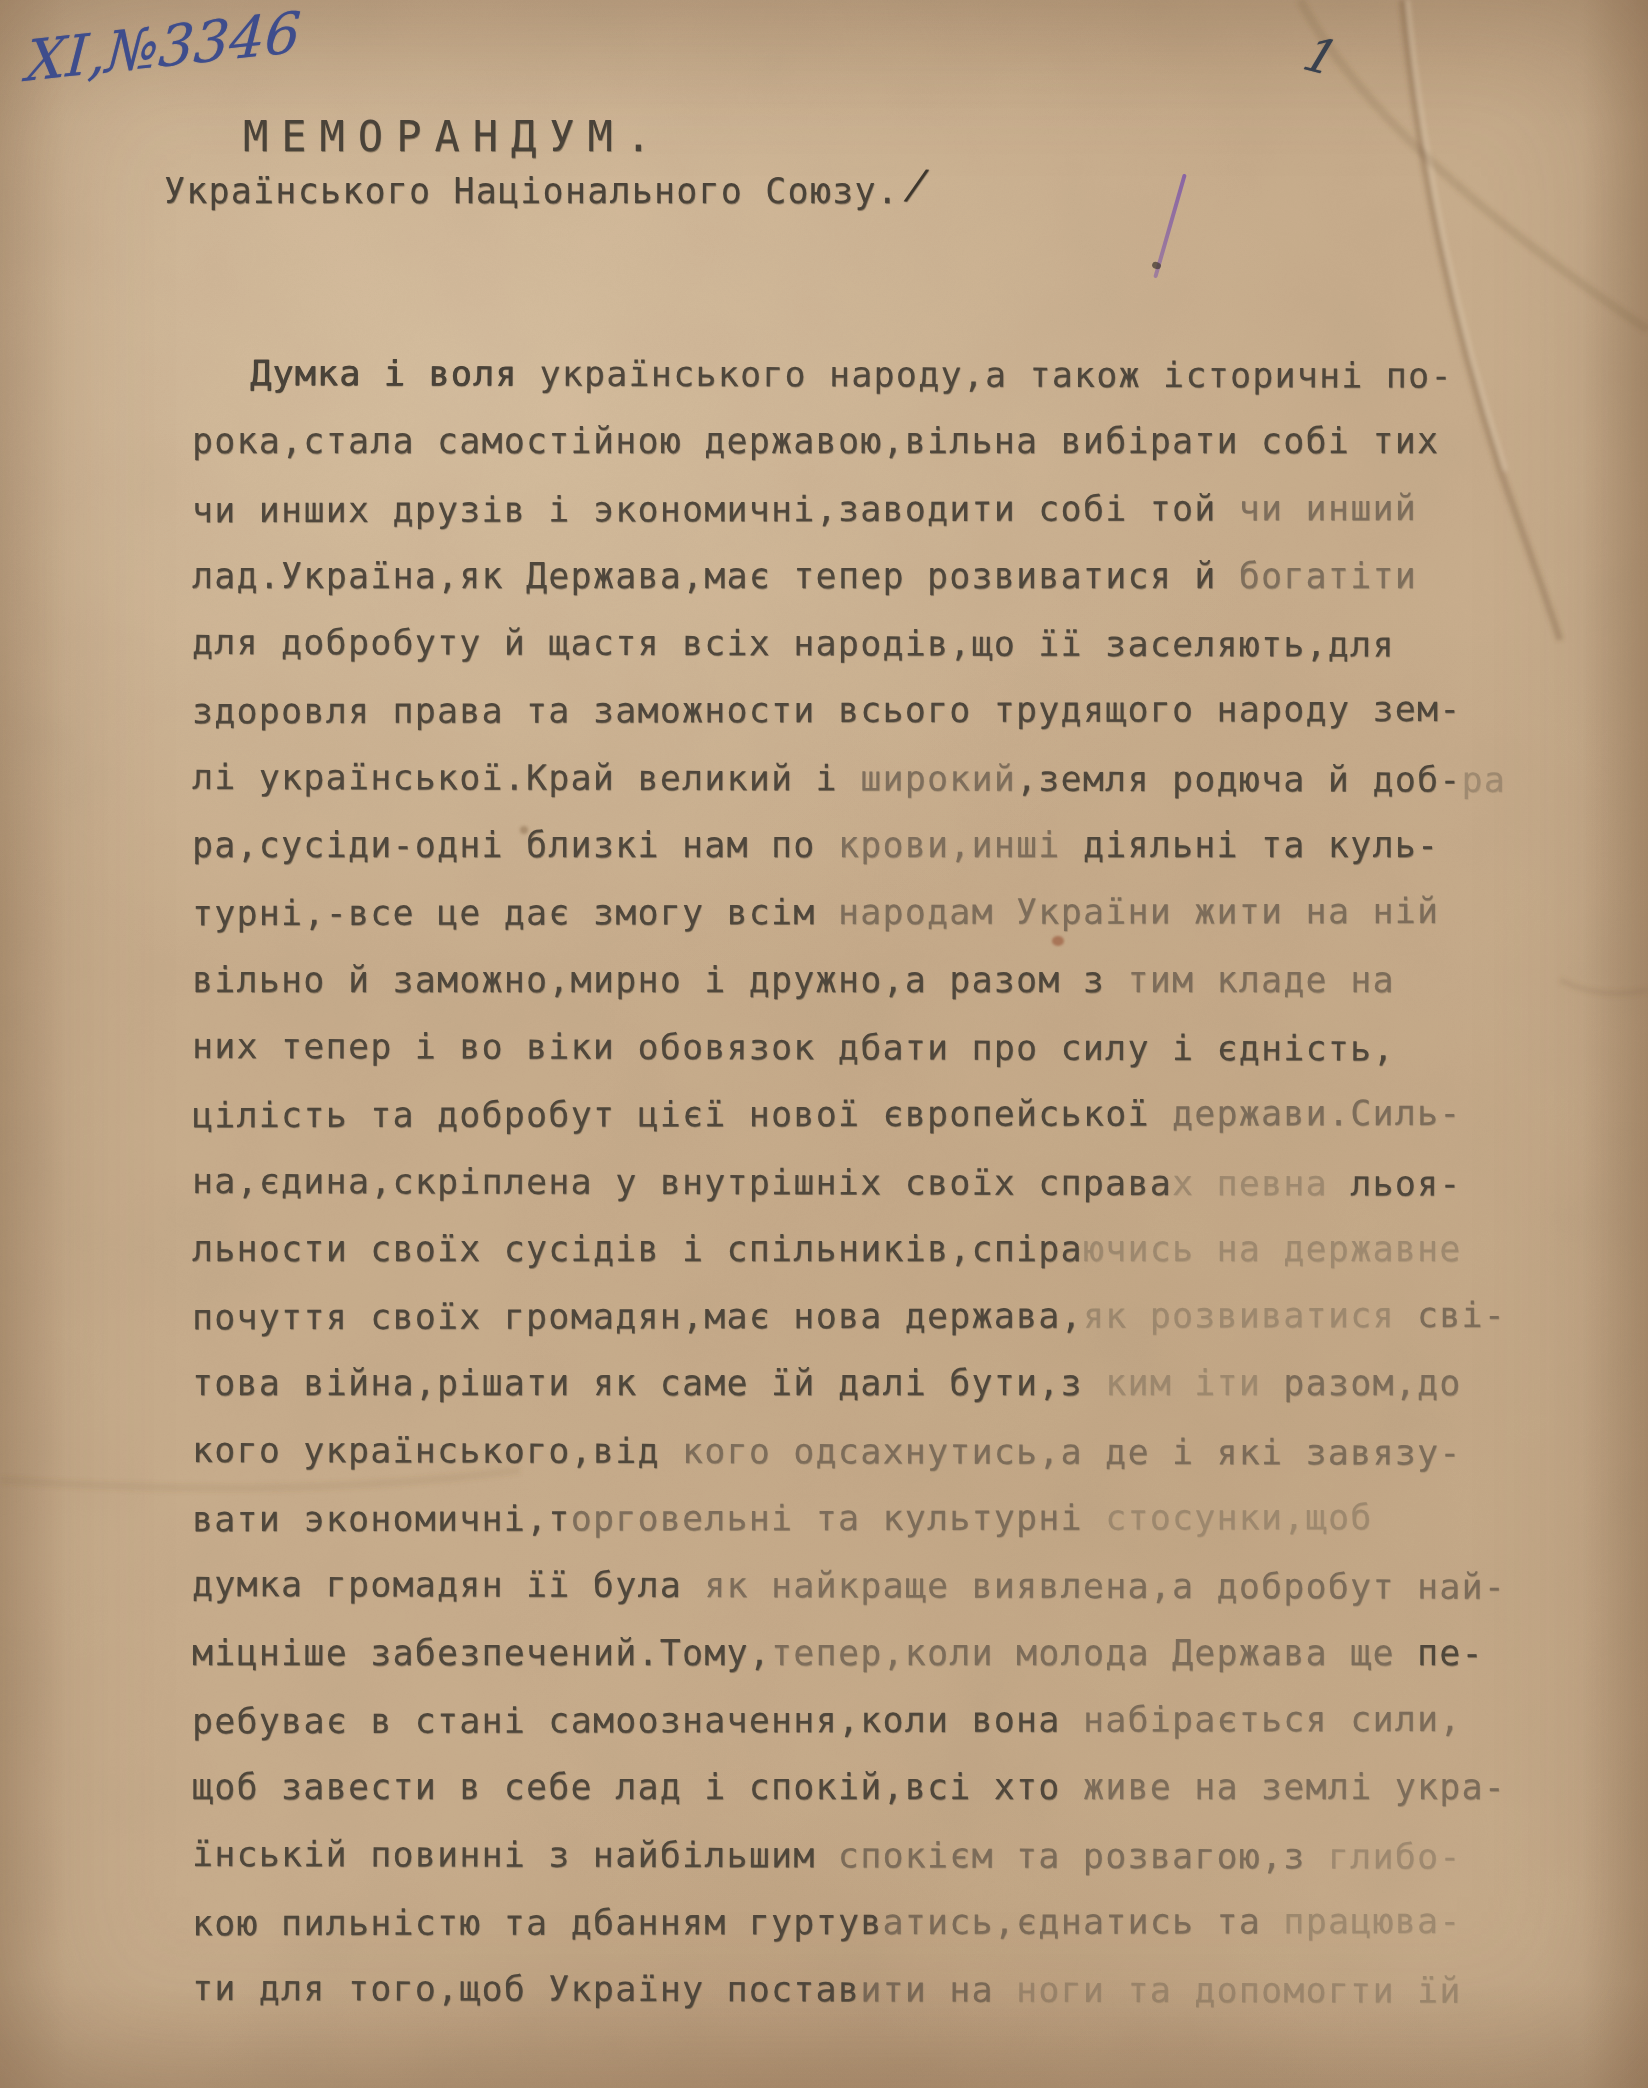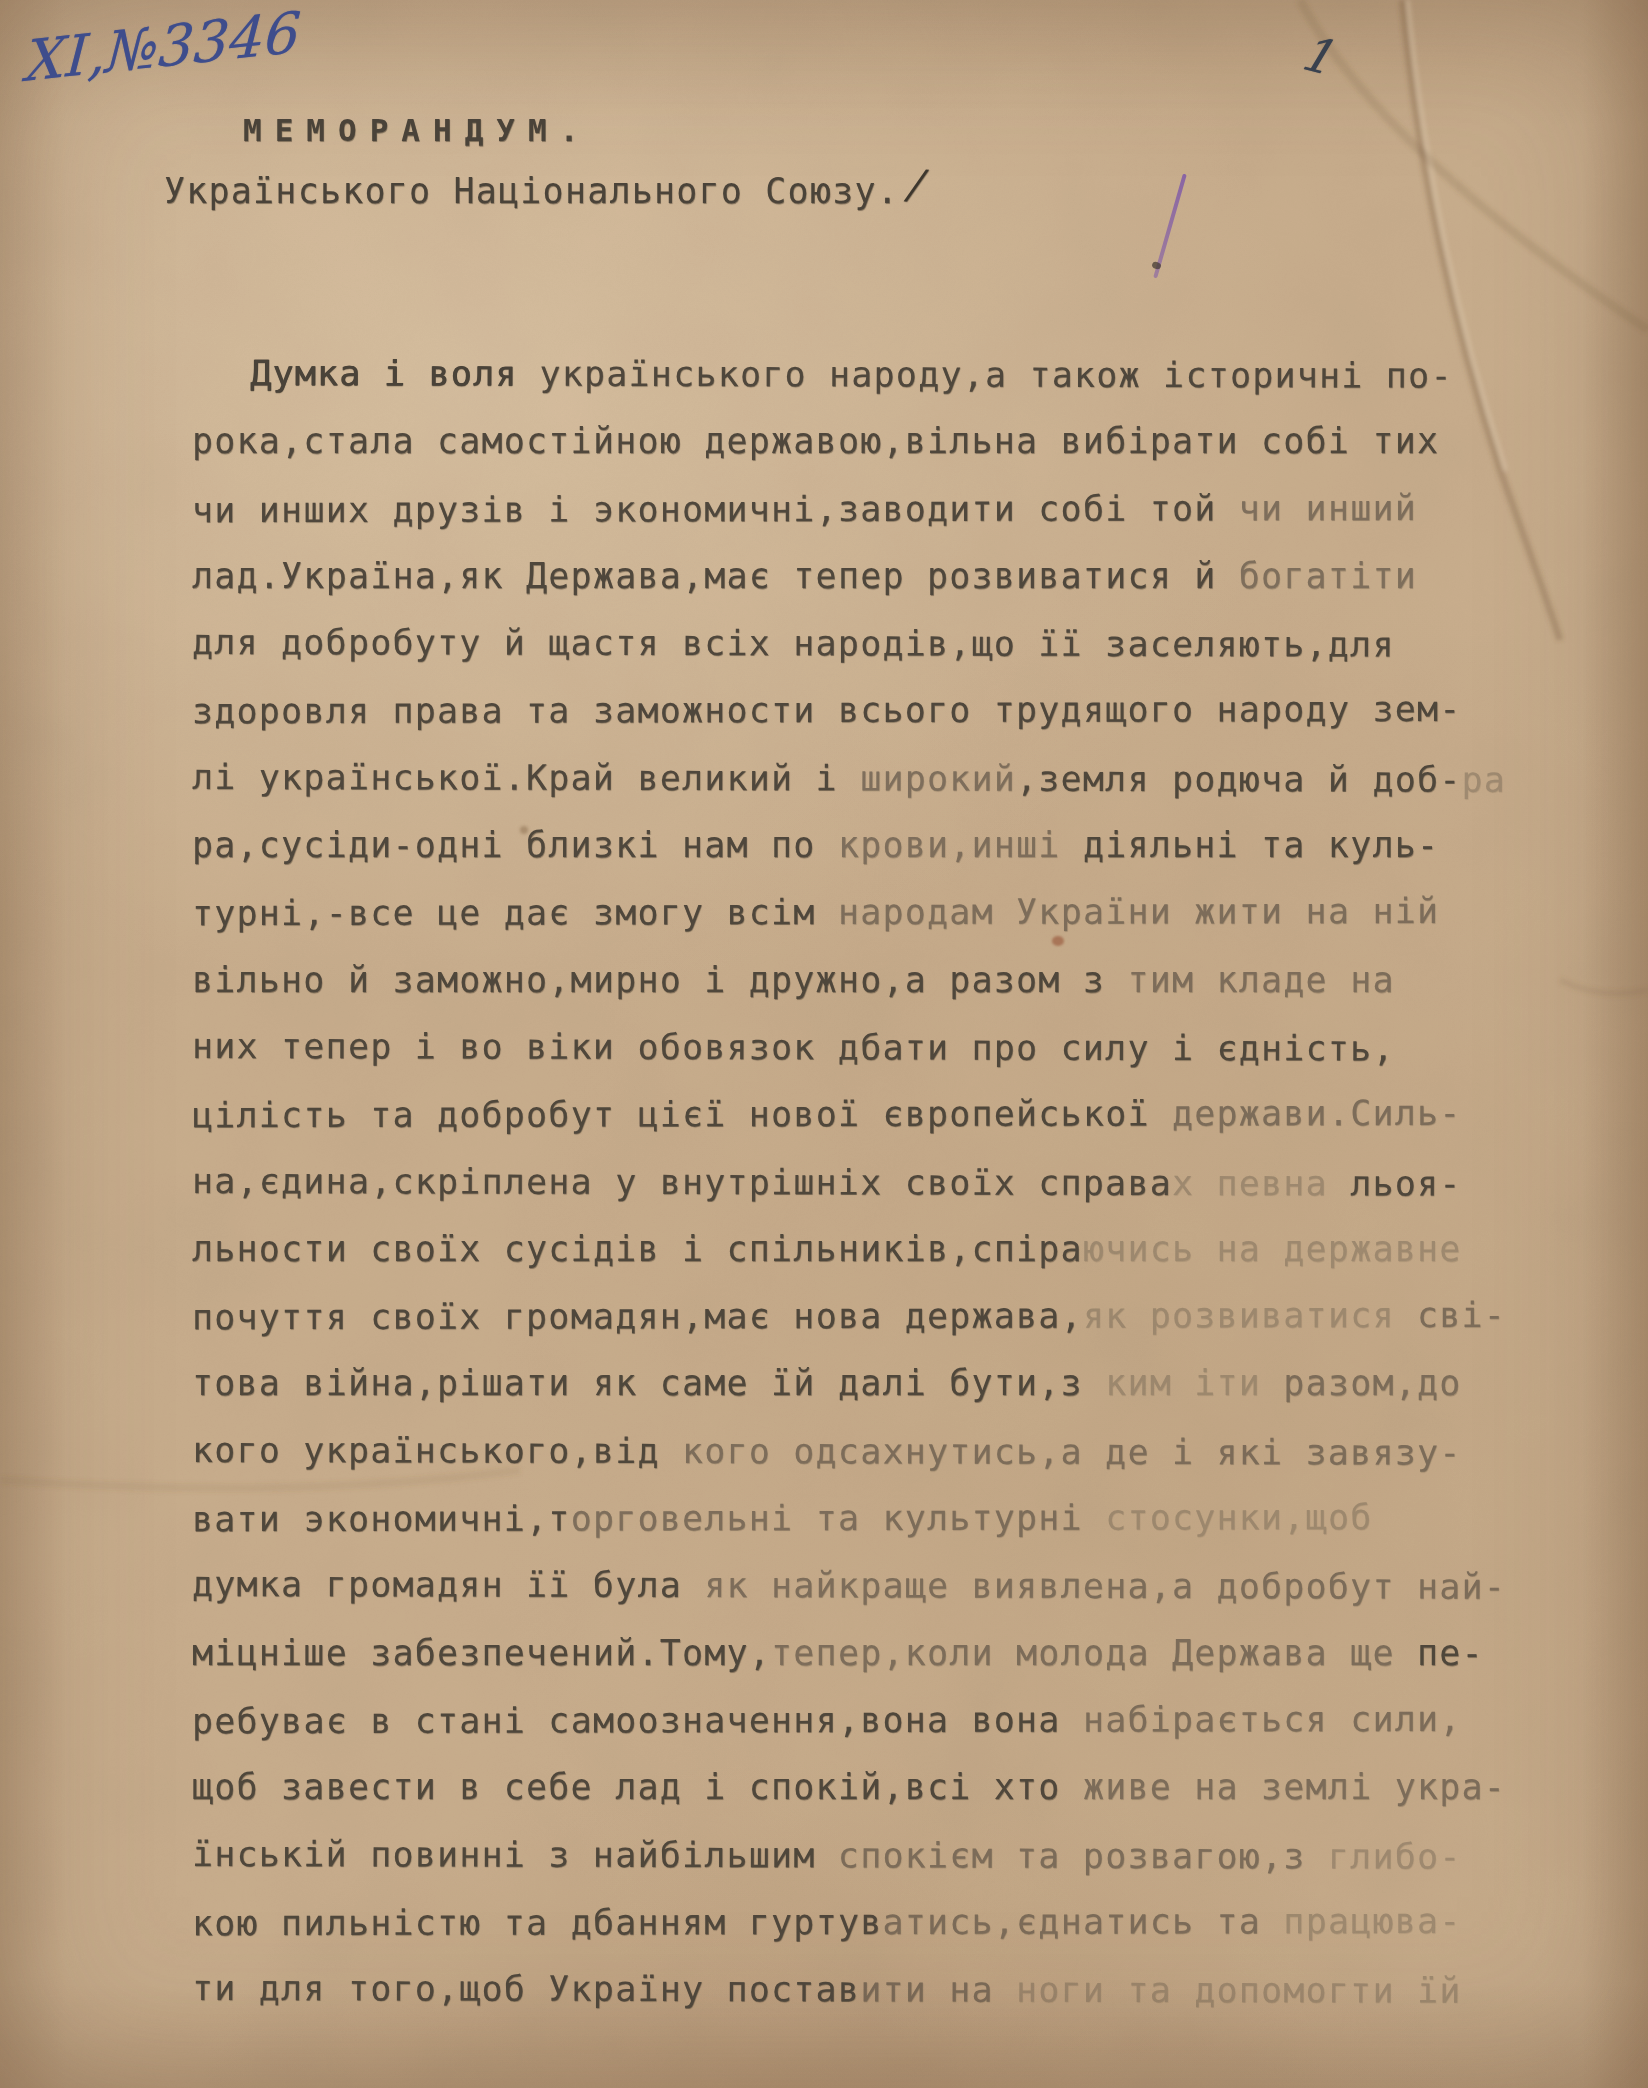--- a/index.html
+++ b/index.html
@@ -12,21 +12,21 @@
       radial-gradient(1000px 1200px at 75% 70%, rgba(186,156,122,.35), rgba(186,156,122,0) 75%),
       radial-gradient(900px 500px at 50% 101%, rgba(168,134,102,.38), rgba(168,134,102,0) 70%),
       linear-gradient(90deg, rgba(148,116,84,.28) 0%, rgba(148,116,84,0) 4%, rgba(148,116,84,0) 96%, rgba(138,104,72,.35) 100%),
       linear-gradient(0deg, rgba(150,116,84,.25) 0%, rgba(150,116,84,0) 5%, rgba(150,116,84,0) 94%, rgba(160,128,96,.22) 100%),
       #c9ae8d;
     box-shadow: inset 0 0 160px rgba(108,80,54,.38);}
   .texture{position:absolute;inset:0;mix-blend-mode:multiply;opacity:.55;pointer-events:none;}
   .creases{position:absolute;inset:0;pointer-events:none;}
   
   .typed{color:#4a4339;text-shadow:.5px .7px .7px rgba(74,64,50,.55);filter:blur(.3px);}
-  .title{position:absolute;left:243px;top:112px;font-size:31px;letter-spacing:13px;font-weight:bold;white-space:nowrap;}
+  .title{position:absolute;left:243px;top:112px;font-size:42px;letter-spacing:13px;font-weight:normal;white-space:nowrap;}
   .subtitle{position:absolute;left:164px;top:164px;font-size:35px;letter-spacing:1.2px;white-space:nowrap;}
   .subtitle-mark{display:inline-block;font-family:"DejaVu Serif",serif;font-style:italic;
       transform:rotate(8deg) translateY(-4px);font-size:42px;color:#3d372e;margin-left:10px;}
   .body-block{position:absolute;left:192px;top:341px;width:1400px;}
   .line{height:67.3px;font-size:35px;letter-spacing:1.2px;white-space:nowrap;line-height:67.3px;}
   .line:first-child{text-indent:58px;}
   .line:nth-child(odd){transform:rotate(.12deg) translateY(.5px);}
   .line:nth-child(3n){transform:rotate(-.1deg);}
   .seg-n{opacity:.96;}
   .seg-b{opacity:1;text-shadow:.8px 0 0 currentColor,.5px .7px .9px rgba(74,64,50,.7);}
@@ -111,21 +111,21 @@
       <div class="line"><span class="seg-n">них тепер і во віки обовязок дбати про силу і єдність,</span></div>
       <div class="line"><span class="seg-n">цілість та добробут цієї нової європейської </span><span class="seg-f">держави.Силь-</span></div>
       <div class="line"><span class="seg-n">на,єдина,скріплена у внутрішніх своїх справа</span><span class="seg-g">х певна </span><span class="seg-n">льоя-</span></div>
       <div class="line"><span class="seg-n">льности своїх сусідів і спільників,спіра</span><span class="seg-g">ючись на державне</span></div>
       <div class="line"><span class="seg-n">почуття своїх громадян,має нова держава,</span><span class="seg-g">як розвиватися </span><span class="seg-f">сві-</span></div>
       <div class="line"><span class="seg-n">това війна,рішати як саме їй далі бути,з </span><span class="seg-g">ким іти </span><span class="seg-f">разом,до</span></div>
       <div class="line"><span class="seg-n">кого українського,від </span><span class="seg-f">кого одсахнутись,а де і які завязу-</span></div>
       <div class="line"><span class="seg-n">вати экономичні,т</span><span class="seg-f">орговельні та культурні </span><span class="seg-g">стосунки,щоб</span></div>
       <div class="line"><span class="seg-n">думка громадян її була </span><span class="seg-f">як найкраще виявлена,а добробут най-</span></div>
       <div class="line"><span class="seg-n">міцніше забезпечений.Тому,</span><span class="seg-f">тепер,коли молода Держава ще </span><span class="seg-n">пе-</span></div>
-      <div class="line"><span class="seg-n">ребуває в стані самоозначення,вона вона </span><span class="seg-f">набірається сили,</span></div>
+      <div class="line"><span class="seg-n">ребуває в стані самоозначення,коли вона </span><span class="seg-f">набірається сили,</span></div>
       <div class="line"><span class="seg-n">щоб завести в себе лад і спокій,всі хто </span><span class="seg-f">живе на землі укра-</span></div>
       <div class="line"><span class="seg-n">їнській повинні з найбільшим </span><span class="seg-f">спокієм та розвагою,з </span><span class="seg-g">глибо-</span></div>
       <div class="line"><span class="seg-n">кою пильністю та дбанням гуртув</span><span class="seg-f">атись,єднатись та </span><span class="seg-g">працюва-</span></div>
       <div class="line"><span class="seg-n">ти для того,щоб Україну постав</span><span class="seg-f">ити на </span><span class="seg-g">ноги та допомогти їй</span></div>
     </div>
 
   <div class="ghost-bottom">ти  ...</div>
 </div>
 
 </body></html>

